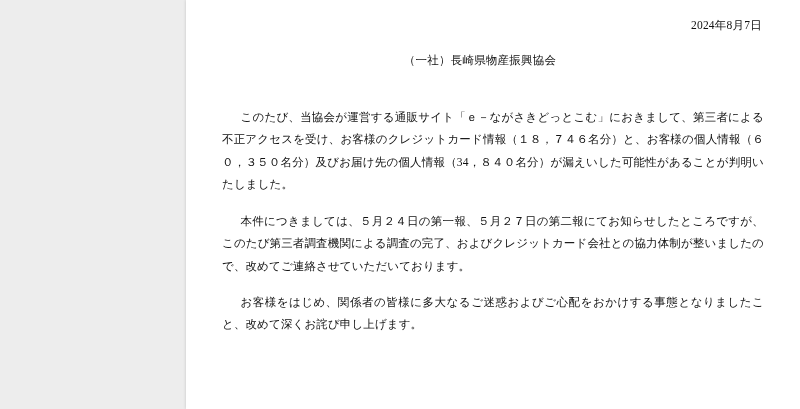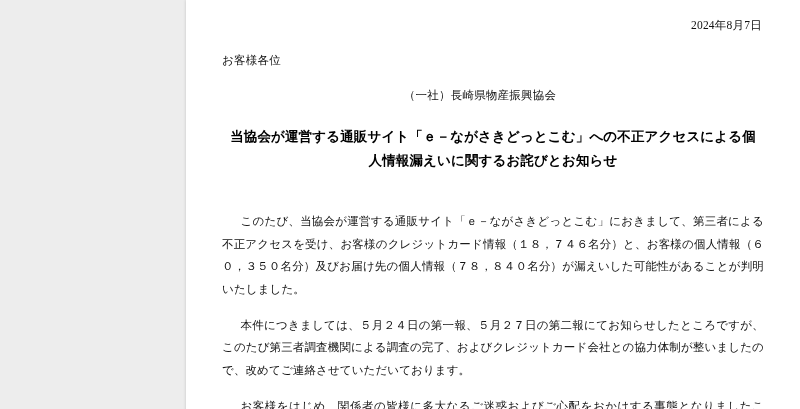--- a/index.html
+++ b/index.html
@@ -93,27 +93,25 @@
 <body>
 
 <div class="viewport">
 
   <div class="left-gutter"></div>
 
   <div class="page">
 
     <div class="doc-date">2024年8月7日</div>
 
-    <div class="addressee">お客様各位</div>
 
     <div class="sender">（一社）長崎県物産振興協会</div>
 
-    <div class="doc-title">当協会が運営する通販サイト「ｅ－ながさきどっとこむ」への不正アクセスによる個人情報漏えいに関するお詫びとお知らせ</div>
 
     <div class="body-block">
-      <p class="para indent">このたび、当協会が運営する通販サイト「ｅ－ながさきどっとこむ」におきまして、第三者による不正アクセスを受け、お客様のクレジットカード情報（１８，７４６名分）と、お客様の個人情報（６０，３５０名分）及びお届け先の個人情報（７８，８４０名分）が漏えいした可能性があることが判明いたしました。</p>
+      <p class="para indent">このたび、当協会が運営する通販サイト「ｅ－ながさきどっとこむ」におきまして、第三者による不正アクセスを受け、お客様のクレジットカード情報（１８，７４６名分）と、お客様の個人情報（６０，３５０名分）及びお届け先の個人情報（34，８４０名分）が漏えいした可能性があることが判明いたしました。</p>
       <p class="para indent">本件につきましては、５月２４日の第一報、５月２７日の第二報にてお知らせしたところですが、このたび第三者調査機関による調査の完了、およびクレジットカード会社との協力体制が整いましたので、改めてご連絡させていただいております。</p>
       <p class="para indent">お客様をはじめ、関係者の皆様に多大なるご迷惑およびご心配をおかけする事態となりましたこと、改めて深くお詫び申し上げます。</p>
 
     </div>
 
   </div>
 </div>
 
 </body></html>

